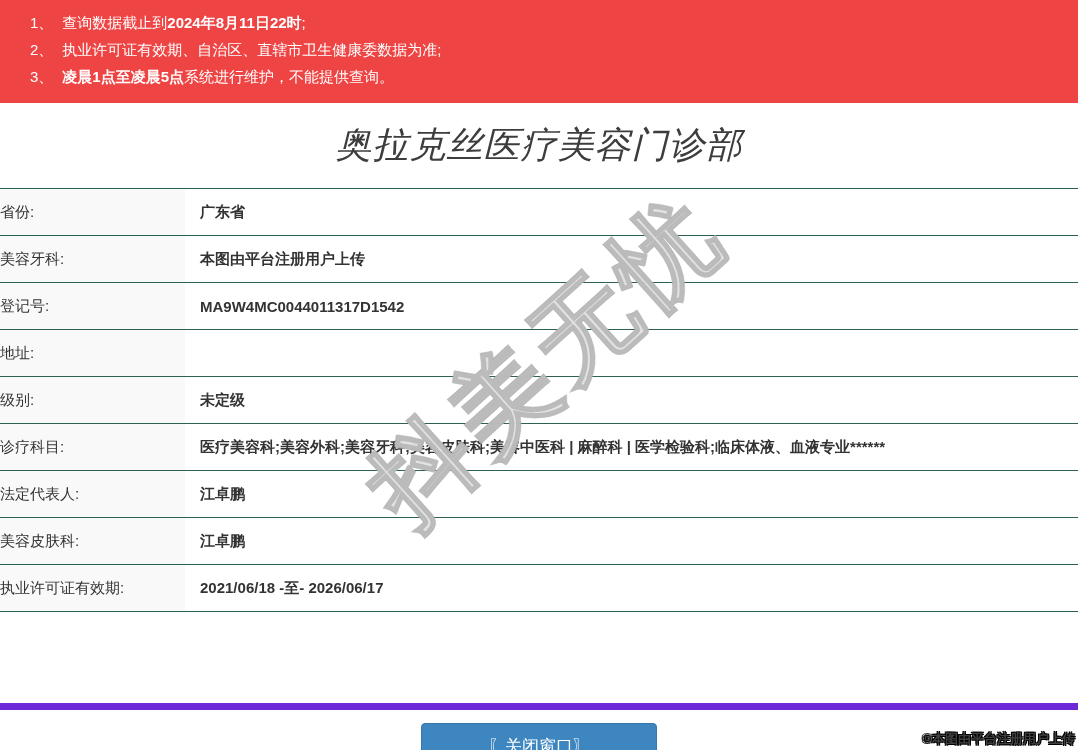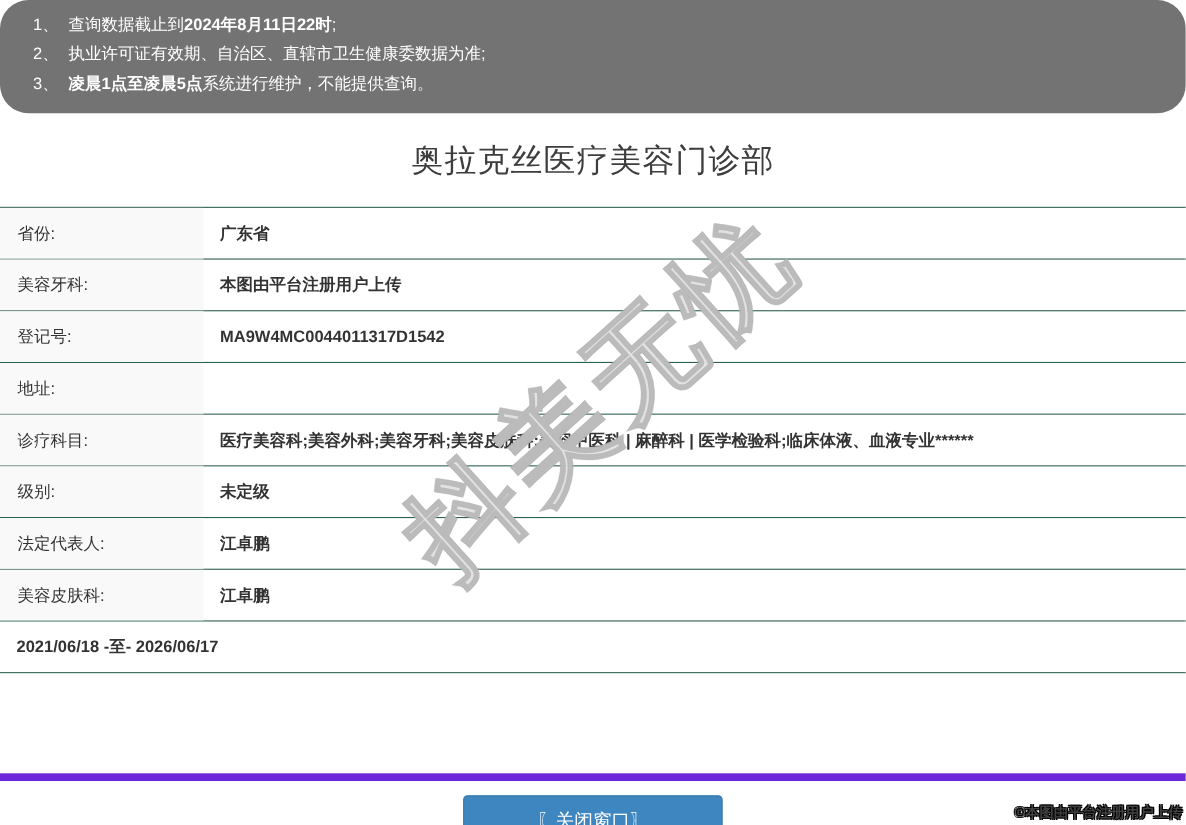--- a/index.html
+++ b/index.html
@@ -4,49 +4,48 @@
 <style>
   html, body { margin: 0; padding: 0; }
   body {
     width: 1078px; height: 750px;
     position: relative; overflow: hidden;
     background: #ffffff;
     font-family: "Liberation Sans", "DejaVu Sans", sans-serif;
   }
   
   .banner {
-    background: #737373;
+    background: #ef4444;
     height: 103px;
     box-sizing: border-box;
     padding: 9px 10px 0 30px;
     color: #ffffff;
     font-size: 15px;
-    border-radius: 26px;
   }
   .banner-line { line-height: 27px; white-space: nowrap; }
   .banner-line .num { margin-right: 9px; }
   .banner-line .bold { font-weight: bold; }
   
   .page-title {
     height: 85px;
     display: flex; align-items: center; justify-content: center;
-    font-size: 29px; color: #3d3d3d; letter-spacing: 1px;
+    font-size: 36px; color: #3d3d3d; letter-spacing: 1px; font-style: italic;
   }
   
   .info-table { border-top: 1px solid #2e6153; }
   .info-row {
     display: flex; height: 46px;
     border-bottom: 1px solid #2e6153;
     font-size: 15px; color: #333333;
   }
   .info-row .label {
     width: 185px; box-sizing: border-box;
     background: #f9f9f9;
     display: flex; align-items: center;
-    padding-left: 16px;
+    padding-left: 0;
   }
   .info-row .value {
     flex: 1; display: flex; align-items: center;
     padding-left: 15px; padding-right: 10px;
     white-space: nowrap; overflow: hidden; font-weight: bold;
   }
   
   .watermark {
     position: absolute; left: 548px; top: 362px;
     transform: translate(-50%, -50%) rotate(-42deg);
@@ -113,36 +112,37 @@
     <div class="value">本图由平台注册用户上传</div>
   </div>
   <div class="info-row">
     <div class="label">登记号:</div>
     <div class="value">MA9W4MC0044011317D1542</div>
   </div>
   <div class="info-row">
     <div class="label">地址:</div>
   </div>
   <div class="info-row">
+    <div class="label">级别:</div>
+    <div class="value">未定级</div>
+  </div>
+  <div class="info-row">
     <div class="label">诊疗科目:</div>
     <div class="value">医疗美容科;美容外科;美容牙科;美容皮肤科;美容中医科 | 麻醉科 | 医学检验科;临床体液、血液专业******</div>
-  </div>
-  <div class="info-row">
-    <div class="label">级别:</div>
-    <div class="value">未定级</div>
   </div>
   <div class="info-row">
     <div class="label">法定代表人:</div>
     <div class="value">江卓鹏</div>
   </div>
   <div class="info-row">
     <div class="label">美容皮肤科:</div>
     <div class="value">江卓鹏</div>
   </div>
   <div class="info-row">
+    <div class="label">执业许可证有效期:</div>
     <div class="value">2021/06/18 -至- 2026/06/17</div>
   </div>
 </div>
 
 <div class="watermark">抖美无忧</div>
 
 <div class="footer">
   <button class="close-btn">〖关闭窗口〗</button>
 </div>
 

